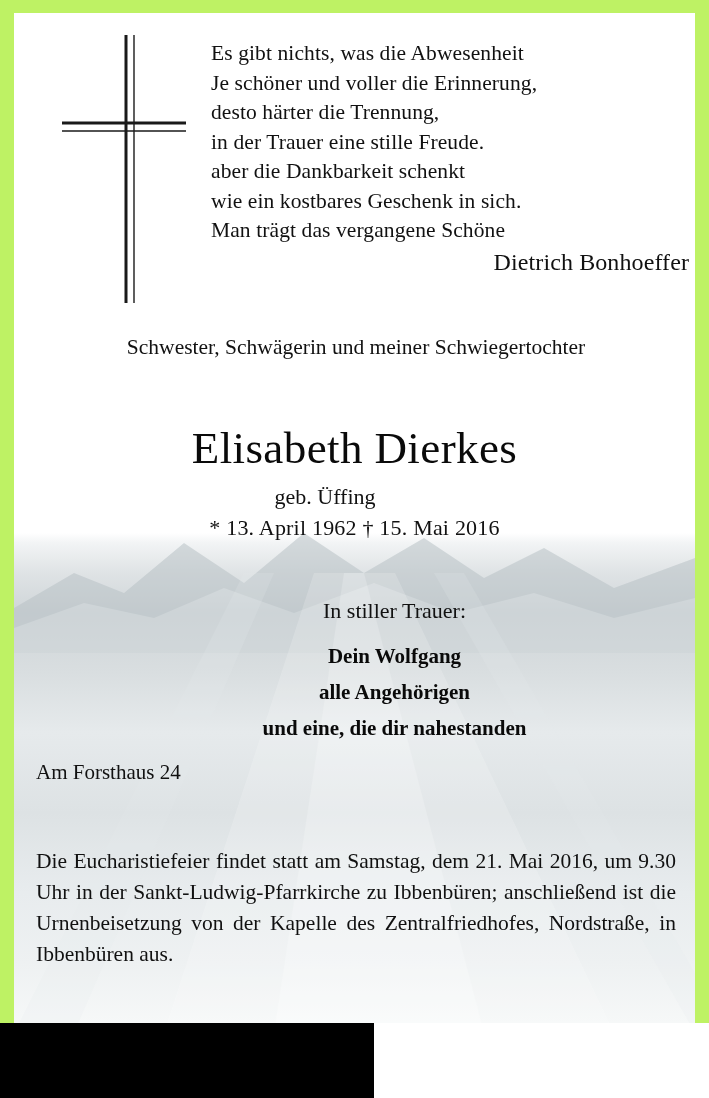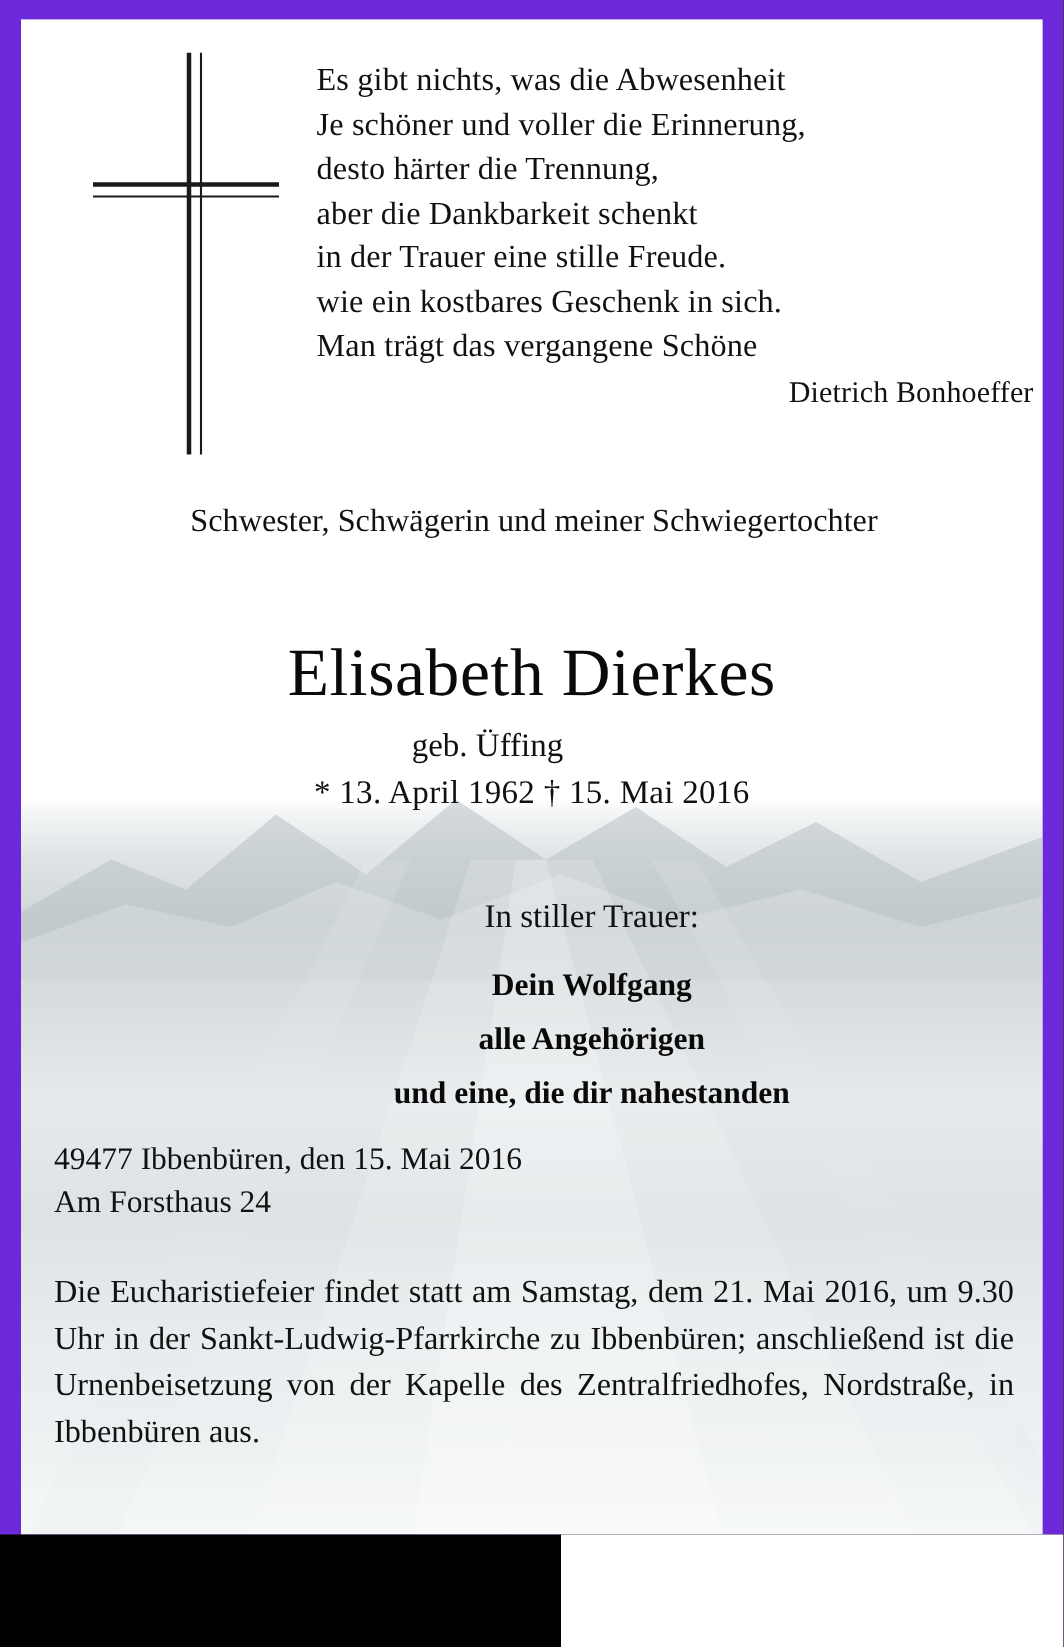--- a/index.html
+++ b/index.html
@@ -14,21 +14,21 @@
     font-family: "Liberation Serif", serif;
     overflow: hidden;
   }
 
   
   .obituary {
     position: absolute;
     left: 0; top: 0;
     width: 709px;
     height: 1098px;
-    background: #6d28d9;
+    background: #bef264;
     box-sizing: border-box;
   }
 
   
   .card {
     position: absolute;
     left: 14px;
     top: 13px;
     width: 681px;
     height: 1010px;
@@ -98,21 +98,21 @@
     width: 480px;
     font-size: 21.5px;
     line-height: 29.5px;
     color: #111111;
     letter-spacing: 0.1px;
   }
   .poem .line { white-space: nowrap; }
   .poem-author {
     margin-top: 2px;
     text-align: right;
-    font-size: 20px;
+    font-size: 24px;
     padding-right: 2px;
   }
 
   .intro {
     position: absolute;
     left: 22px;
     top: 320px;
     width: 640px;
     font-size: 21.5px;
     line-height: 29px;
@@ -243,22 +243,22 @@
           <line x1="80" y1="0" x2="80" y2="268" stroke="#1a1a1a" stroke-width="1.4"></line>
           <line x1="8" y1="88" x2="132" y2="88" stroke="#1a1a1a" stroke-width="3"></line>
           <line x1="8" y1="96" x2="132" y2="96" stroke="#1a1a1a" stroke-width="1.4"></line>
         </svg>
       </div>
 
       <div class="poem">
         <div class="line">Es gibt nichts, was die Abwesenheit</div>
         <div class="line">Je schöner und voller die Erinnerung,</div>
         <div class="line">desto härter die Trennung,</div>
+        <div class="line">in der Trauer eine stille Freude.</div>
         <div class="line">aber die Dankbarkeit schenkt</div>
-        <div class="line">in der Trauer eine stille Freude.</div>
         <div class="line">wie ein kostbares Geschenk in sich.</div>
         <div class="line">Man trägt das vergangene Schöne</div>
         <div class="poem-author">Dietrich Bonhoeffer</div>
       </div>
 
       <div class="intro">
         <div class="l2">Schwester, Schwägerin und meiner Schwiegertochter</div>
       </div>
 
       <div class="name">Elisabeth Dierkes</div>
@@ -266,21 +266,20 @@
       <div class="dates">* 13. April 1962   † 15. Mai 2016</div>
 
       <div class="mourners">
         <div class="heading">In stiller Trauer:</div>
         <div class="m-item">Dein Wolfgang</div>
         <div class="m-item">alle Angehörigen</div>
         <div class="m-item">und eine, die dir nahestanden</div>
       </div>
 
       <div class="address">
-        <div>49477 Ibbenbüren, den 15. Mai 2016</div>
         <div>Am Forsthaus 24</div>
       </div>
 
       <div class="service">
         <p>Die Eucharistiefeier findet statt am Samstag, dem 21. Mai 2016, um 9.30 Uhr in der Sankt-Ludwig-Pfarrkirche zu Ibbenbüren; anschließend ist die Urnenbeisetzung von der Kapelle des Zentralfriedhofes, Nordstraße, in Ibbenbüren aus.</p>
       </div>
 
     </div>
   </div>
 

